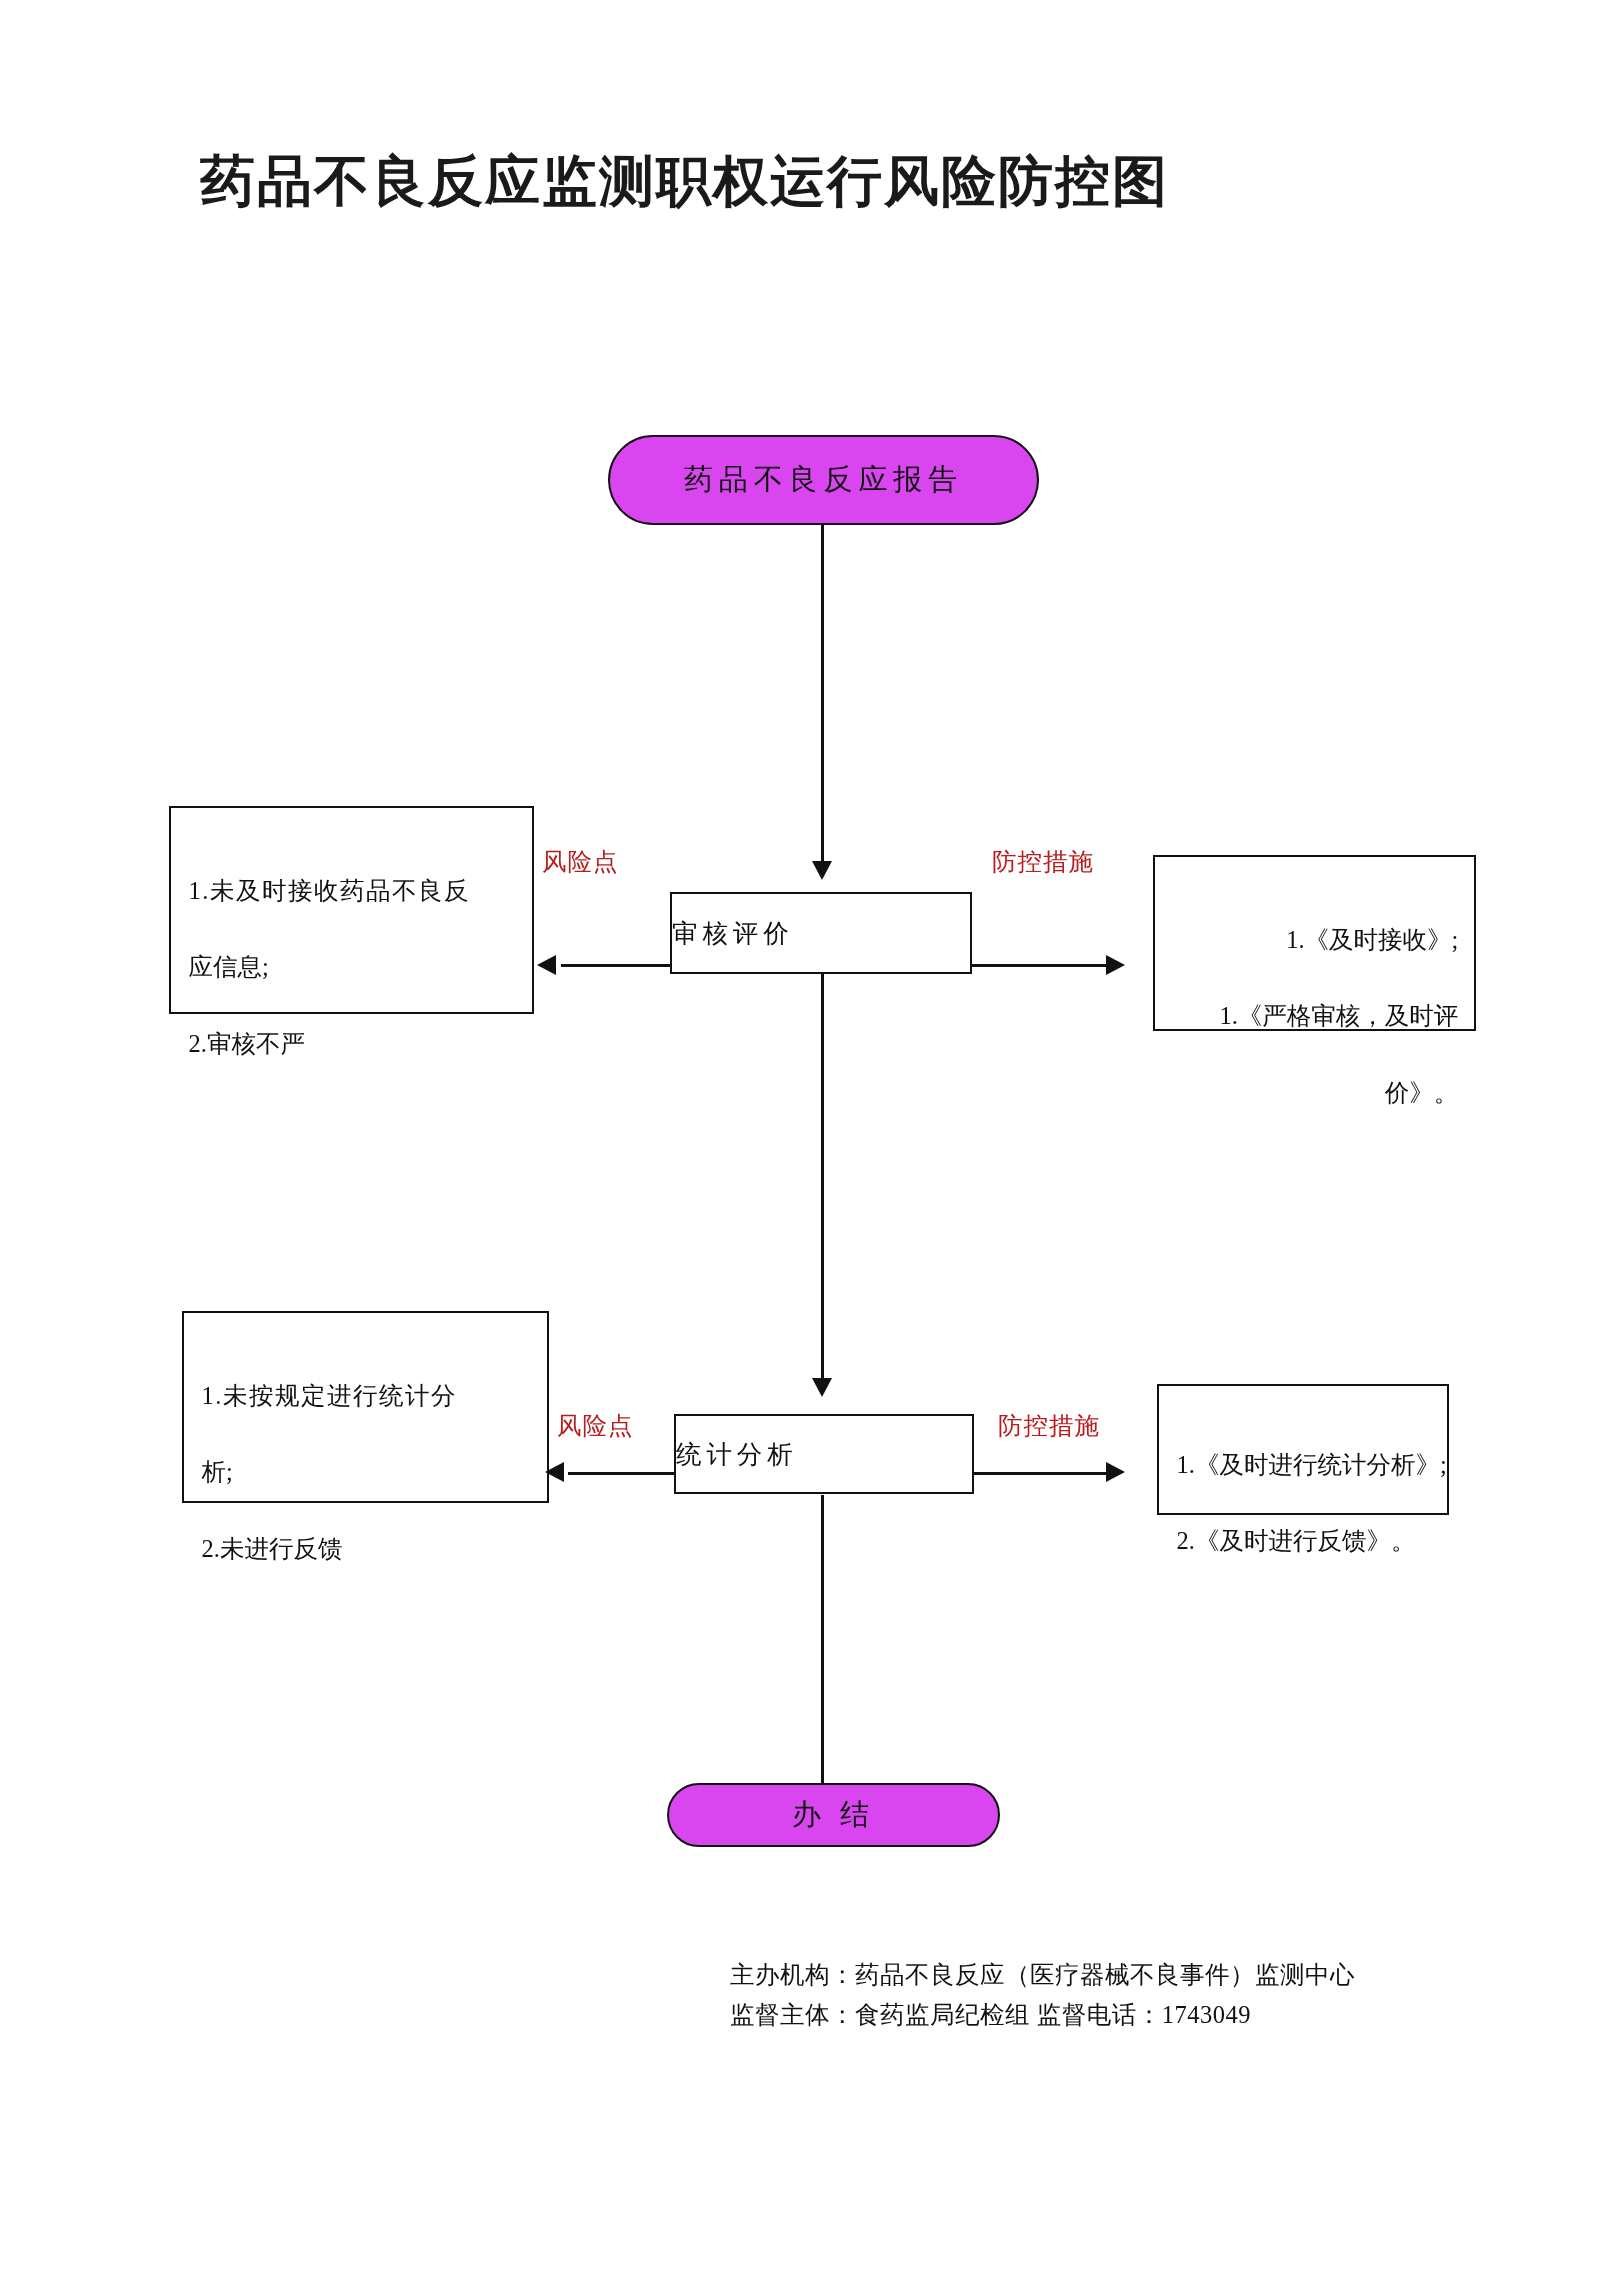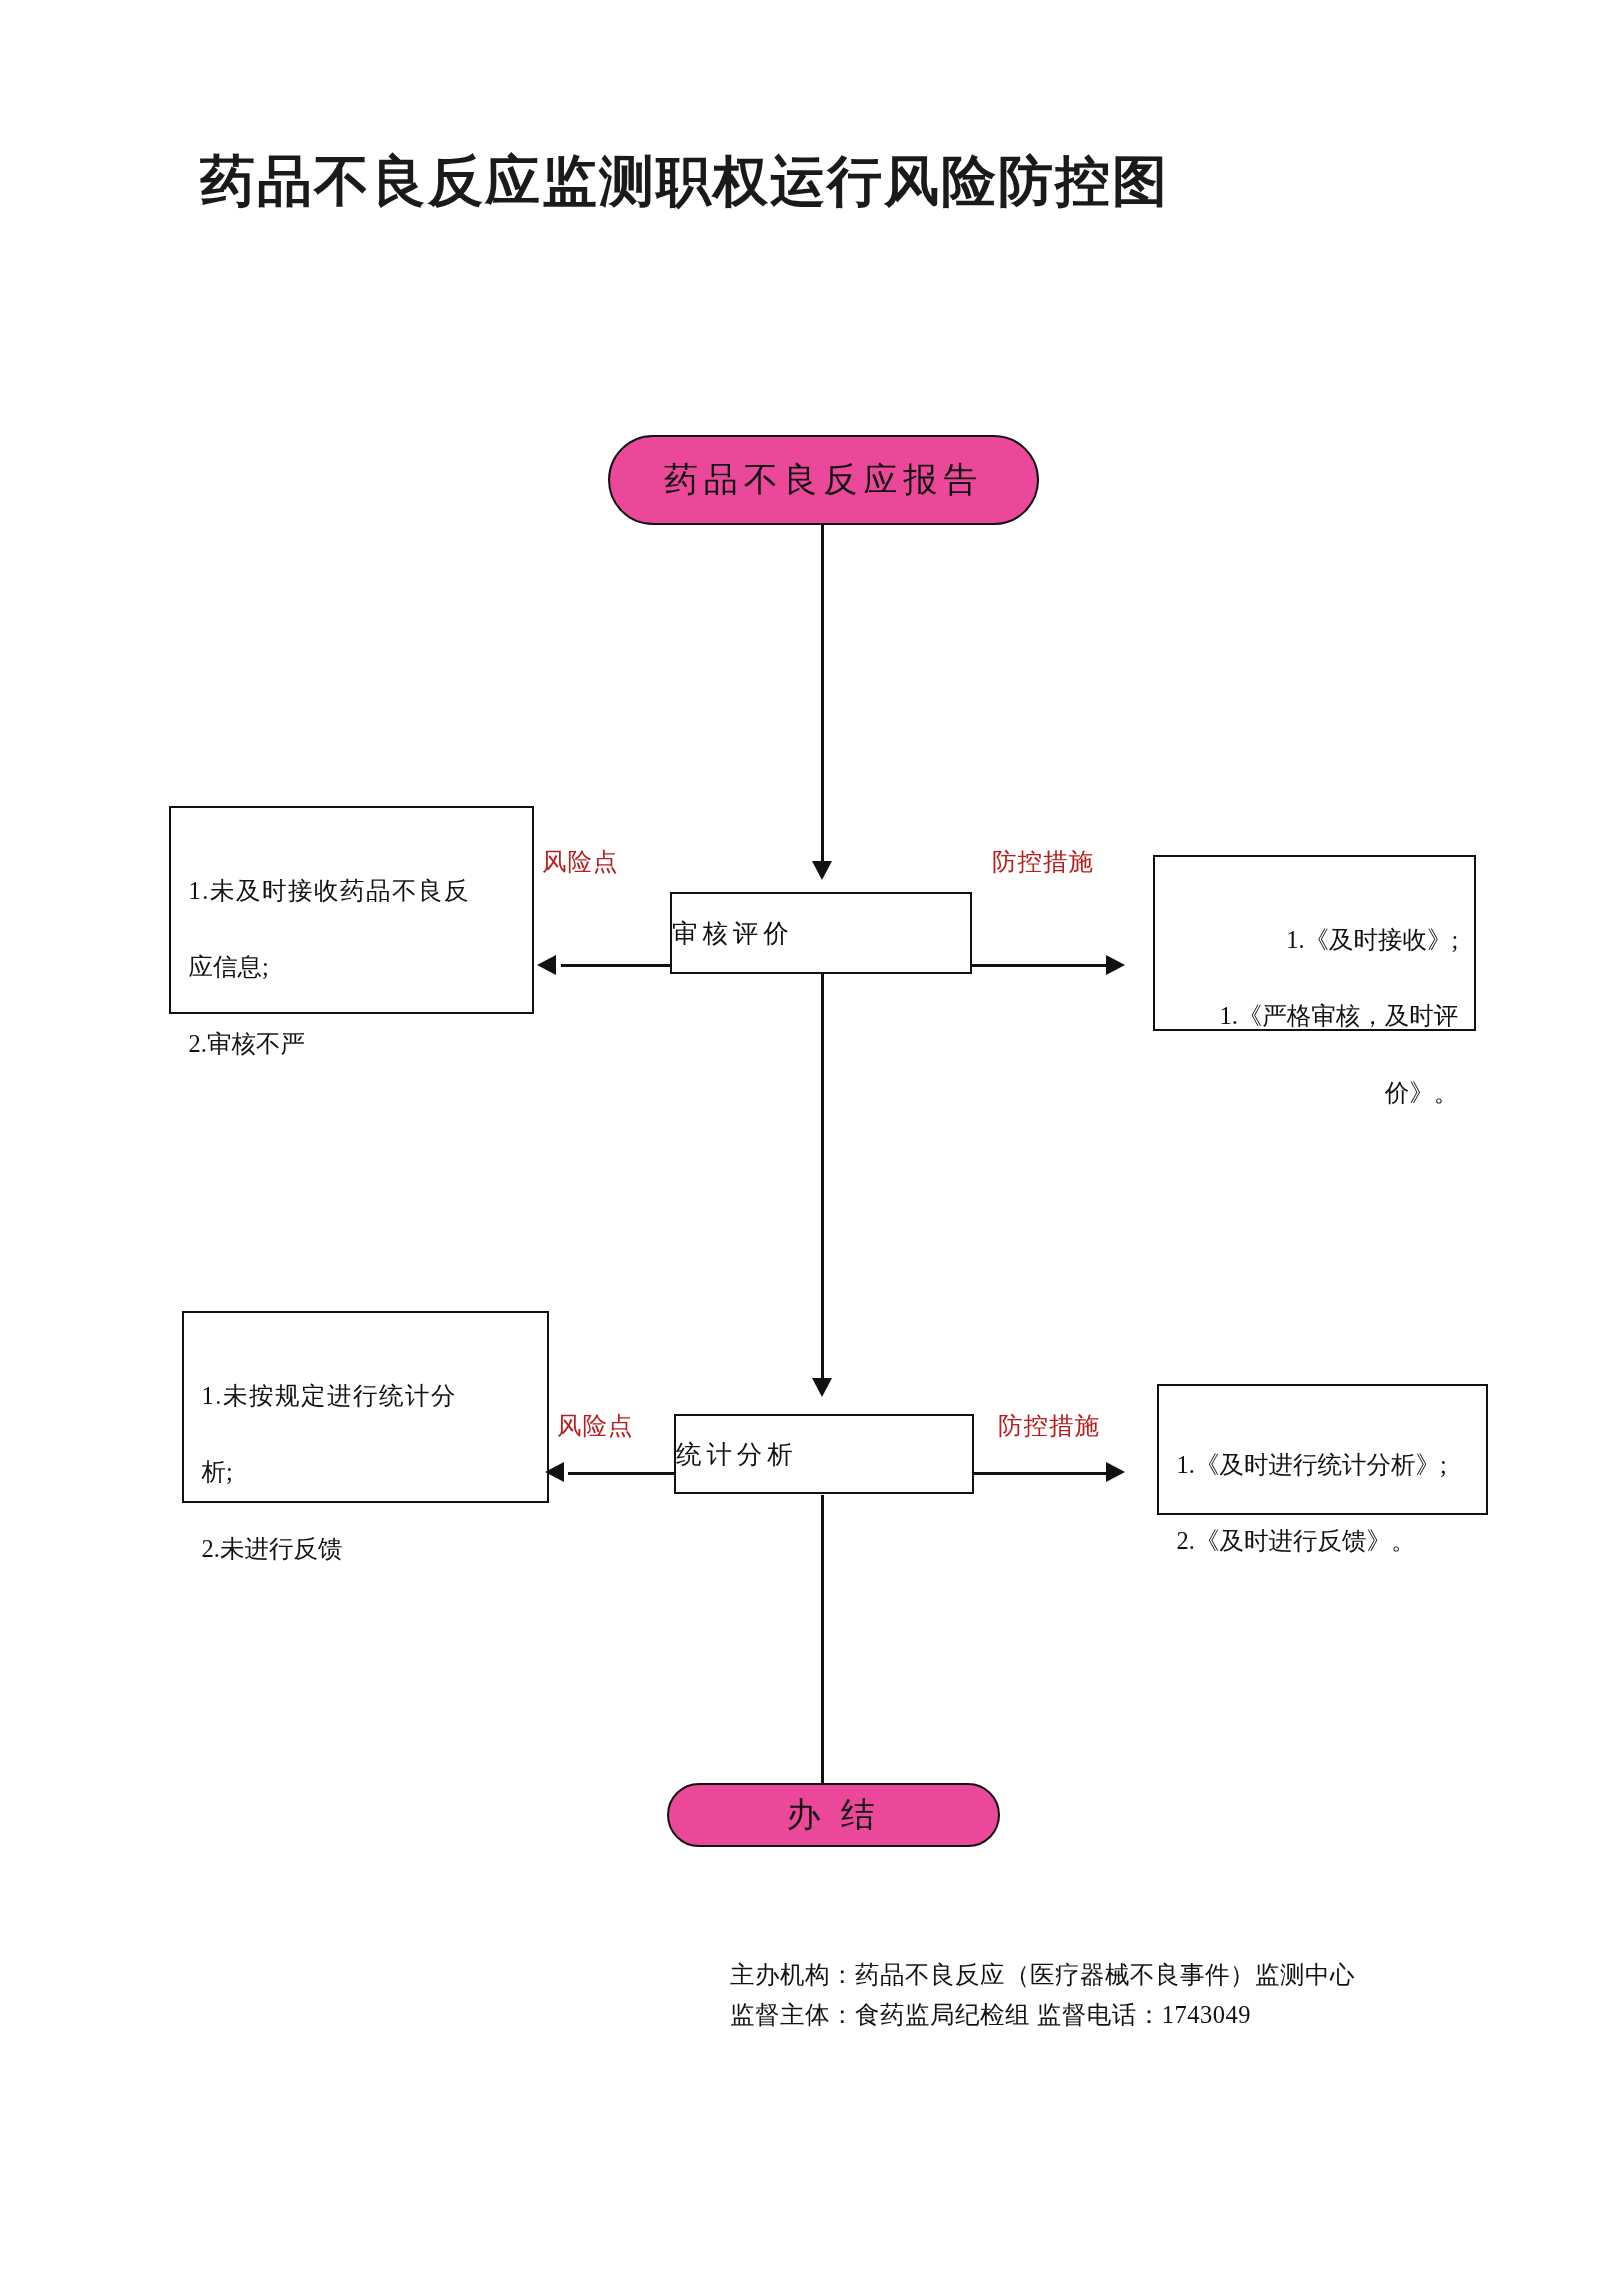--- a/index.html
+++ b/index.html
@@ -42,27 +42,27 @@
   .node {
     position: absolute;
     box-sizing: border-box;
     background: #ffffff;
     border: 2.9px solid #111111;
   }
 
   .oval {
     position: absolute;
     box-sizing: border-box;
-    background: #ec4899;
+    background: #d946ef;
     border: 2.9px solid #111111;
     border-radius: 979px;
     display: flex;
     align-items: center;
     justify-content: center;
-    font-size: 34px;
+    font-size: 29px;
     letter-spacing: 5.9px;
     white-space: nowrap;
   }
 
   .process {
     display: flex;
     align-items: center;
     justify-content: flex-start;
     font-size: 25.5px;
     letter-spacing: 4.9px;
@@ -186,21 +186,21 @@
   </div>
 
   <div class="hline" style="left:568px; top:1472px; width:106px;"></div>
   <div class="arrow-left" style="left:545px; top:1462px;"></div>
   <div class="edge-label" style="left:557px; top:1409px;">风险点</div>
 
   <div class="hline" style="left:974px; top:1472px; width:133px;"></div>
   <div class="arrow-right" style="left:1106px; top:1462px;"></div>
   <div class="edge-label" style="left:998px; top:1409px;">防控措施</div>
 
-  <div class="node listbox" style="left:1157px; top:1384px; width:331px; height:131px; padding-top:21.6px;">
+  <div class="node listbox" style="left:1157px; top:1384px; width:292px; height:131px; padding-top:21.6px;">
     <div class="ln">1.《及时进行统计分析》;</div>
     <div class="ln">2.《及时进行反馈》。</div>
   </div>
 
   <div class="vline" style="left:821px; top:1495px; height:333px;"></div>
   <div class="arrow-down" style="left:812px; top:1823px;"></div>
 
   <div class="oval" style="left:667px; top:1783px; width:333px; height:64px;">
     <span>办  结</span>
   </div>

